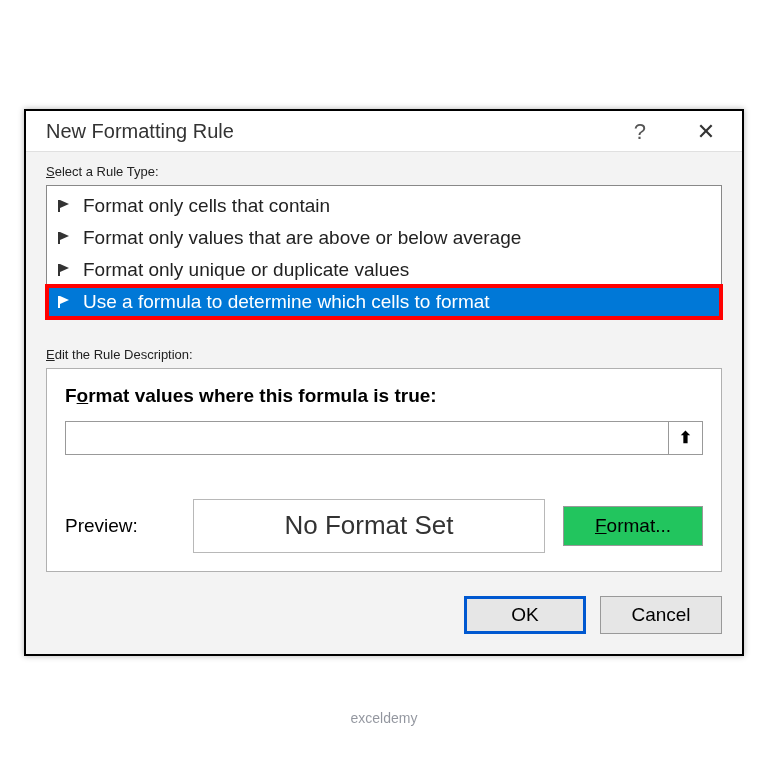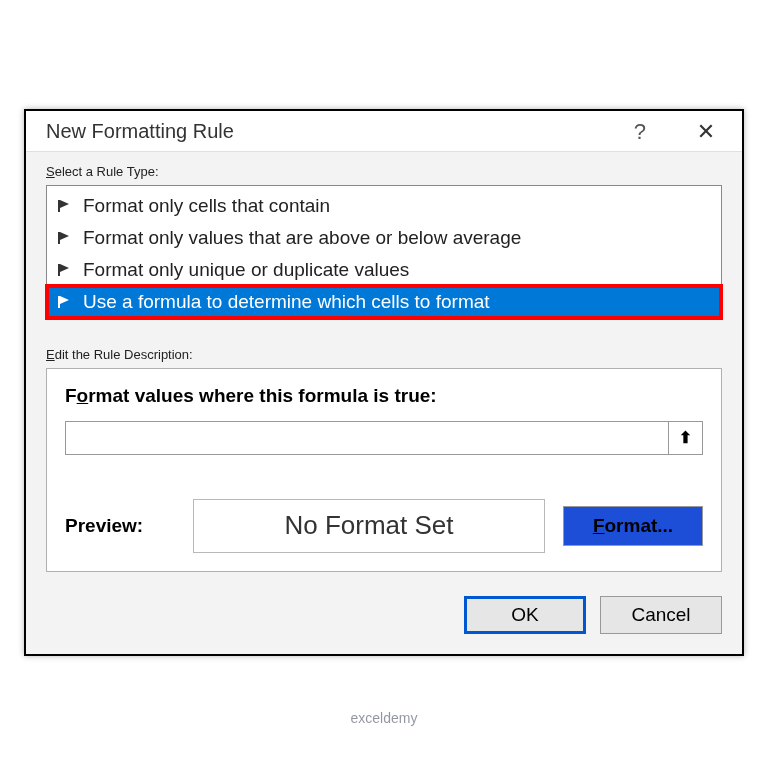--- a/index.html
+++ b/index.html
@@ -127,42 +127,41 @@
     background: #fff;
     cursor: pointer;
     font-weight: bold;
   }
   .preview-row {
     display: flex;
     align-items: center;
     gap: 18px;
   }
   .preview-label {
-    font-weight: 700;
+    font-weight: 400;
     font-size: 19px;
     width: 110px;
   }
   .preview-box {
     flex: 1;
     border: 1px solid #b8b8b8;
     height: 54px;
     display: flex;
     align-items: center;
     justify-content: center;
     font-size: 26px;
     color: #333;
   }
   .format-btn {
     width: 140px;
     height: 40px;
     border: 1px solid #999;
-    background: #1d4ed8;
-    font-size: 19px;
-    cursor: pointer;
-    font-weight: bold;
+    background: #22c55e;
+    font-size: 19px;
+    cursor: pointer;
   }
   .button-row {
     display: flex;
     justify-content: flex-end;
     gap: 14px;
     margin-top: 24px;
   }
   .btn {
     width: 122px;
     height: 38px;

